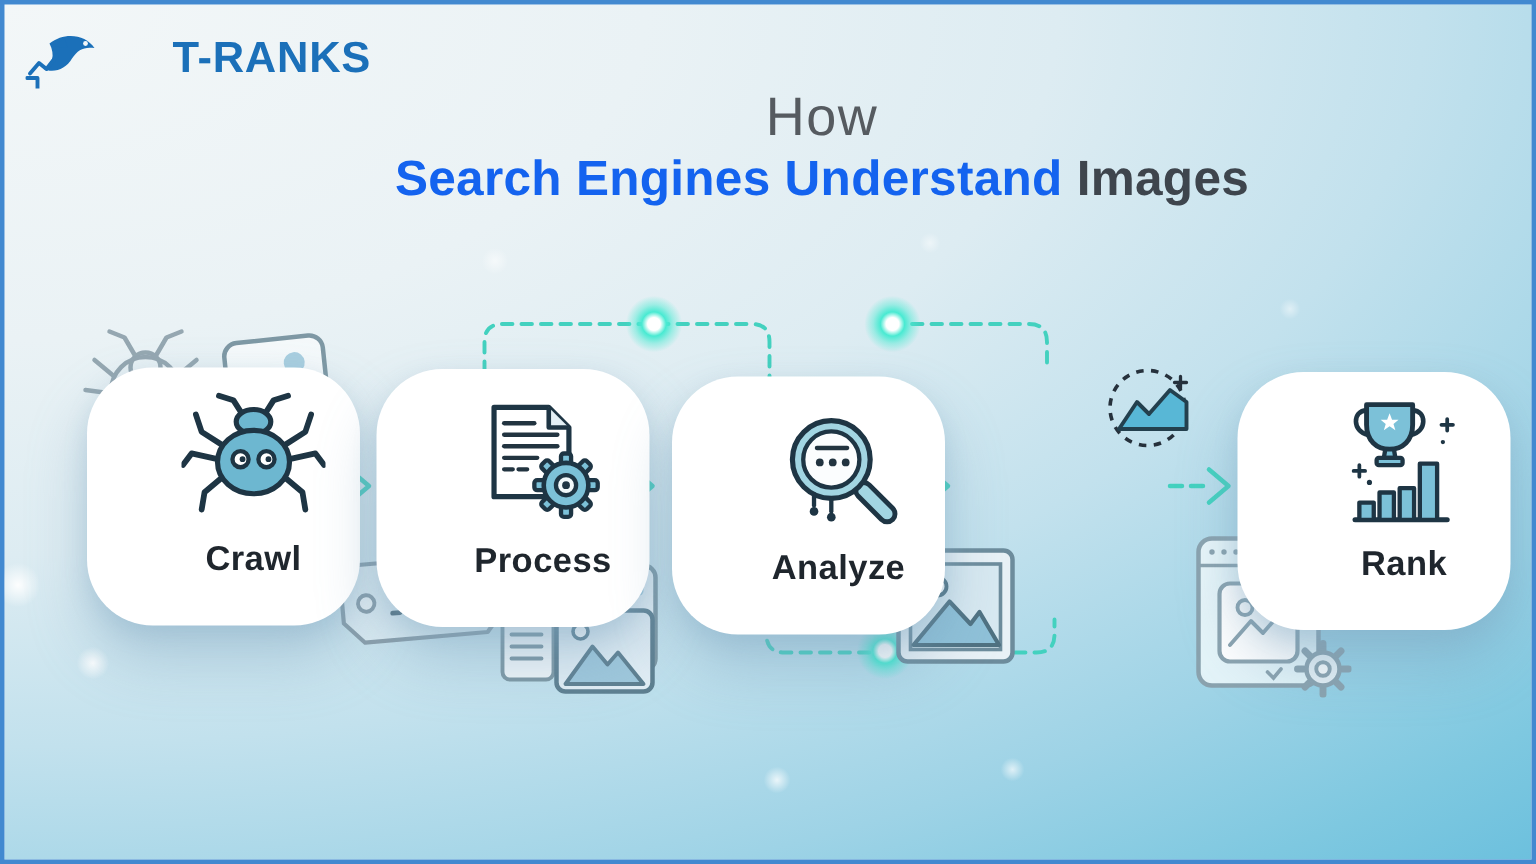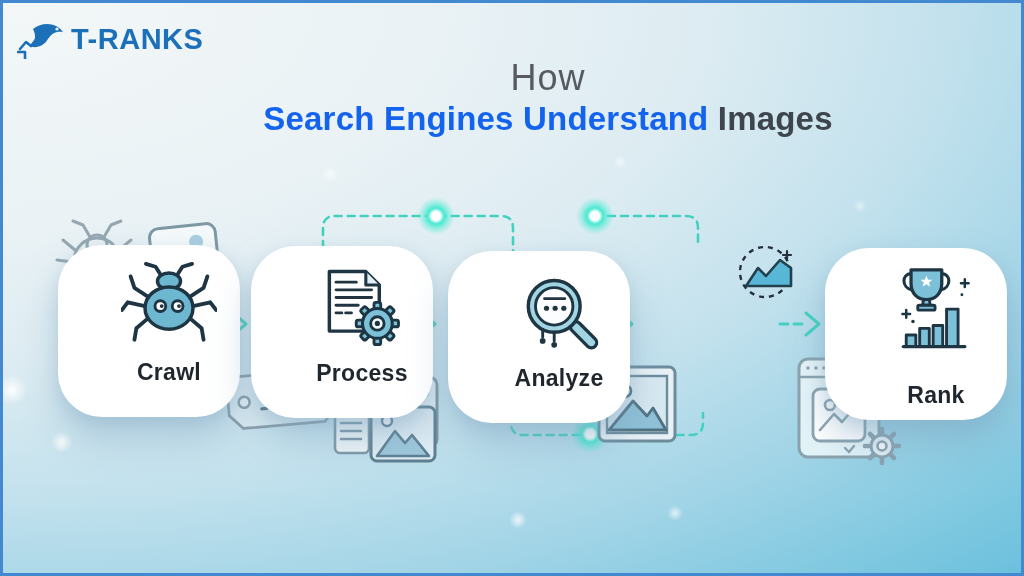--- a/index.html
+++ b/index.html
@@ -5,21 +5,21 @@
   html,body{margin:0;padding:0;background:#fff;}
   .canvas{
     position:relative;width:1024px;height:576px;overflow:hidden;box-sizing:border-box;
     border:3px solid #4289d0;
     background:radial-gradient(150% 140% at 0% 0%,
       #f3f7f8 0%, #eaf2f5 28%, #ddecf2 46%, #c2e1ed 62%, #9ed3e6 78%, #7ec8e0 90%, #67bedd 100%);
     font-family:"Liberation Sans", sans-serif;
   }
   
   .logo{position:absolute;left:14px;top:16px;display:flex;align-items:center;gap:4px;z-index:5;}
-  .brand-name{font-size:29px;font-weight:800;color:#1b70b9;letter-spacing:.5px;}
+  .brand-name{font-size:29px;font-weight:800;color:#1b70b9;letter-spacing:.5px;margin-left:44px;}
   
   .title{position:absolute;top:56px;left:0;width:100%;text-align:center;z-index:5;margin-left:36px;}
   .t1{font-size:36px;color:#565b60;font-weight:400;letter-spacing:1px;line-height:1.05;}
   .t2{font-size:33px;font-weight:700;margin-top:3px;letter-spacing:.2px;}
   .t2 .hl{color:#1463ef;}
   .t2 .dk{color:#3e454d;}
   
   .connector-layer{position:absolute;left:0;top:0;z-index:1;pointer-events:none;}
   .blob{position:absolute;border-radius:50%;z-index:1;
     background:radial-gradient(circle, rgba(255,255,255,.95), rgba(255,255,255,0) 70%);}
@@ -237,21 +237,21 @@
         <circle cx="5" cy="-7" r="2.7" fill="#223440"></circle>
       <path d="M-17,15 V23" stroke="#1e3544" stroke-width="3" stroke-linecap="round"></path>
       <circle cx="-17" cy="27" r="3" fill="#1e3544"></circle>
       <path d="M-5,18 V27" stroke="#1e3544" stroke-width="3" stroke-linecap="round"></path>
       <circle cx="-5" cy="31" r="3" fill="#1e3544"></circle>
     </svg>
     <div class="card-label">Analyze</div>
   </div>
 
 
-  <div class="card" style="left:822px;top:245px;gap:20px;">
+  <div class="card" style="left:822px;top:245px;">
     <svg class="step" viewBox="-50 -50 100 100">
       <path d="M-34,36 H30" stroke="#1e3544" stroke-width="3.5" stroke-linecap="round"></path>
       <g fill="#7cc1d8" stroke="#1e3544" stroke-width="3" stroke-linejoin="round">
         <rect x="-31" y="24" width="10" height="12"></rect>
         <rect x="-17" y="17" width="10" height="19"></rect>
         <rect x="-3" y="14" width="10" height="22"></rect>
         <rect x="11" y="-3" width="12" height="39"></rect>
       </g>
       <path d="M-26,-40 C-36,-40 -36,-25 -25,-23" fill="none" stroke="#1e3544" stroke-width="3.2"></path>
       <path d="M6,-40 C16,-40 16,-25 5,-23" fill="none" stroke="#1e3544" stroke-width="3.2"></path>

